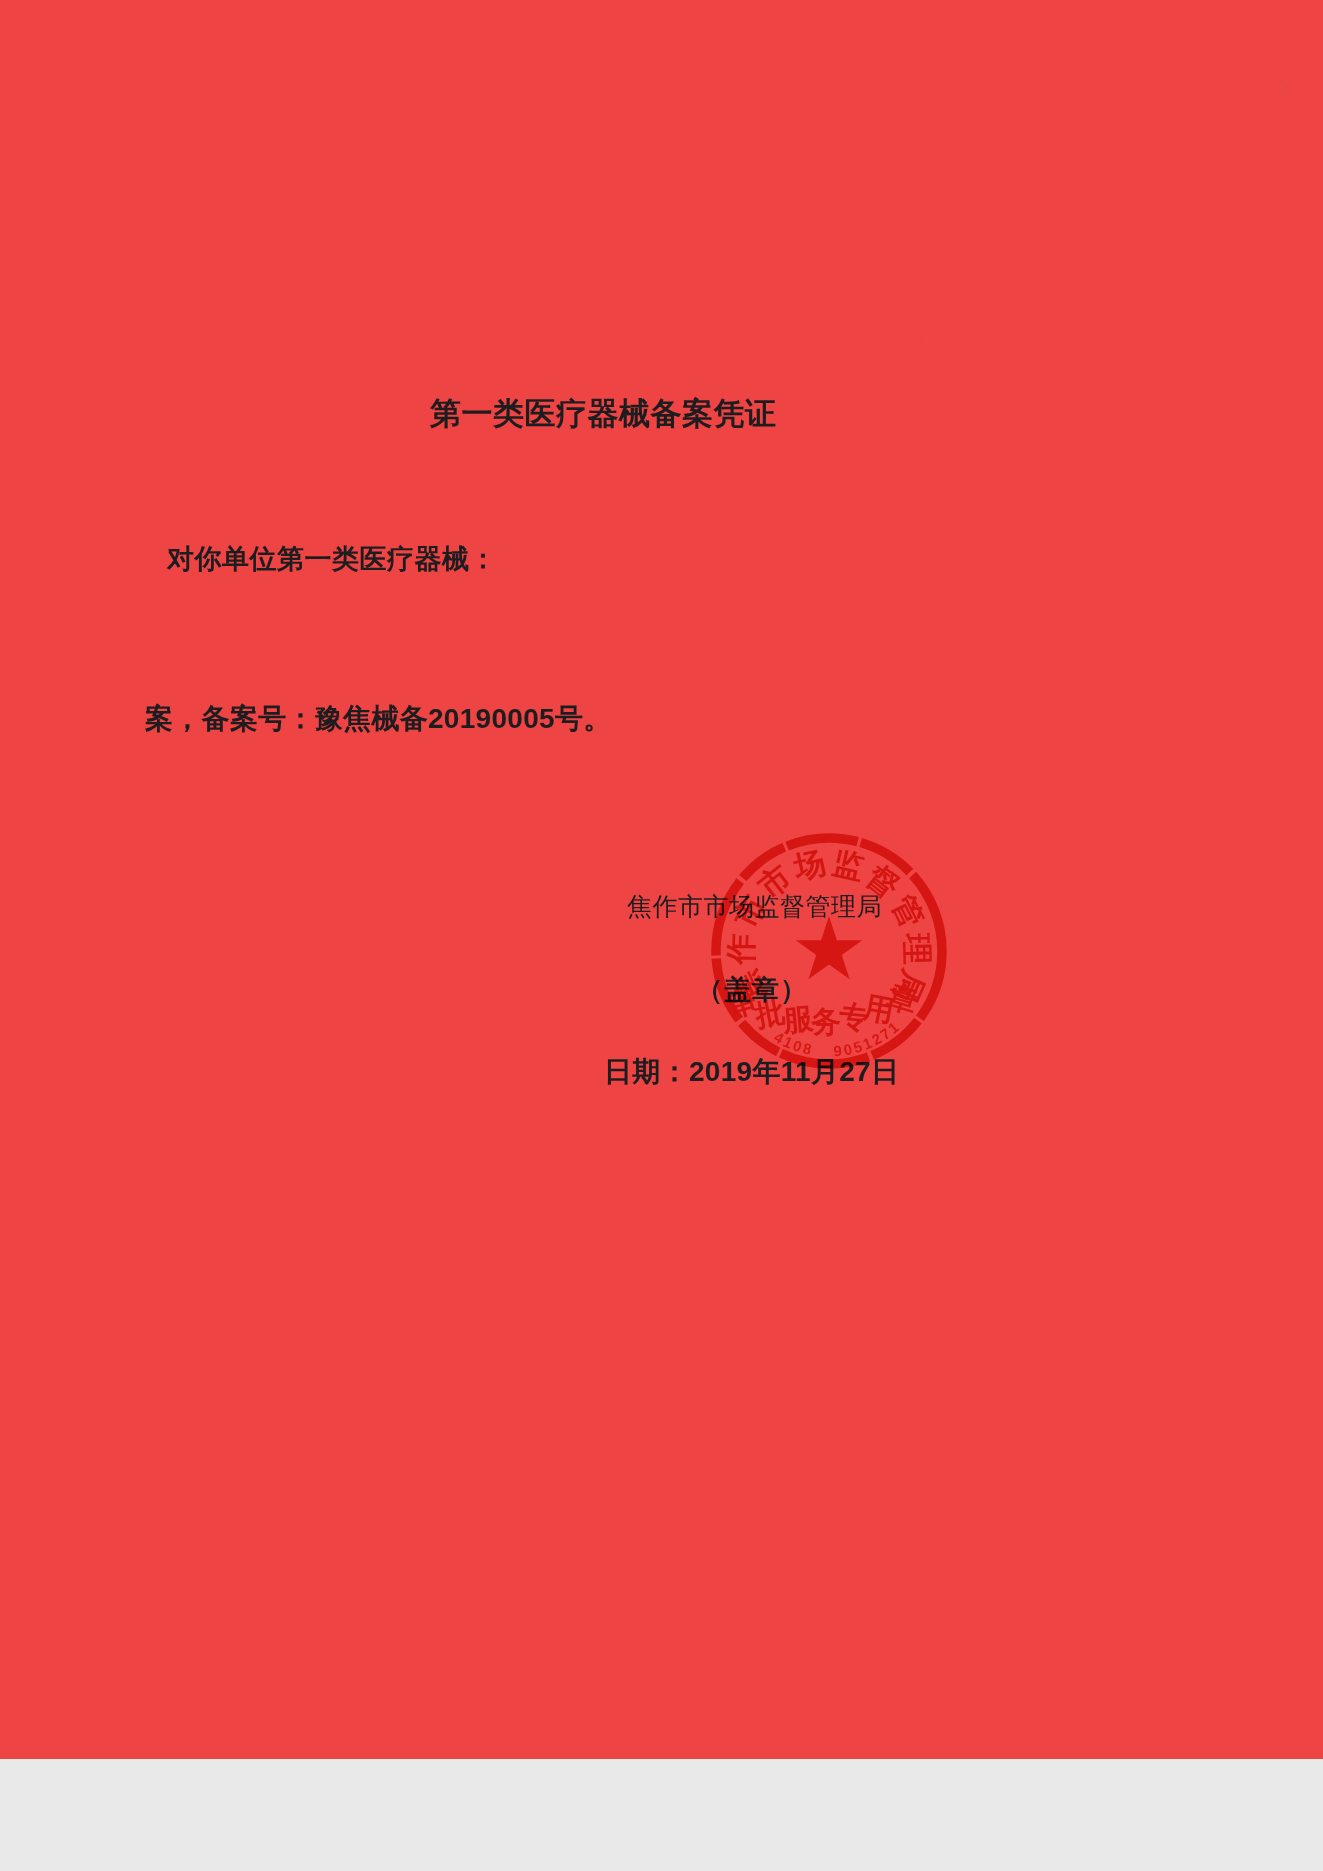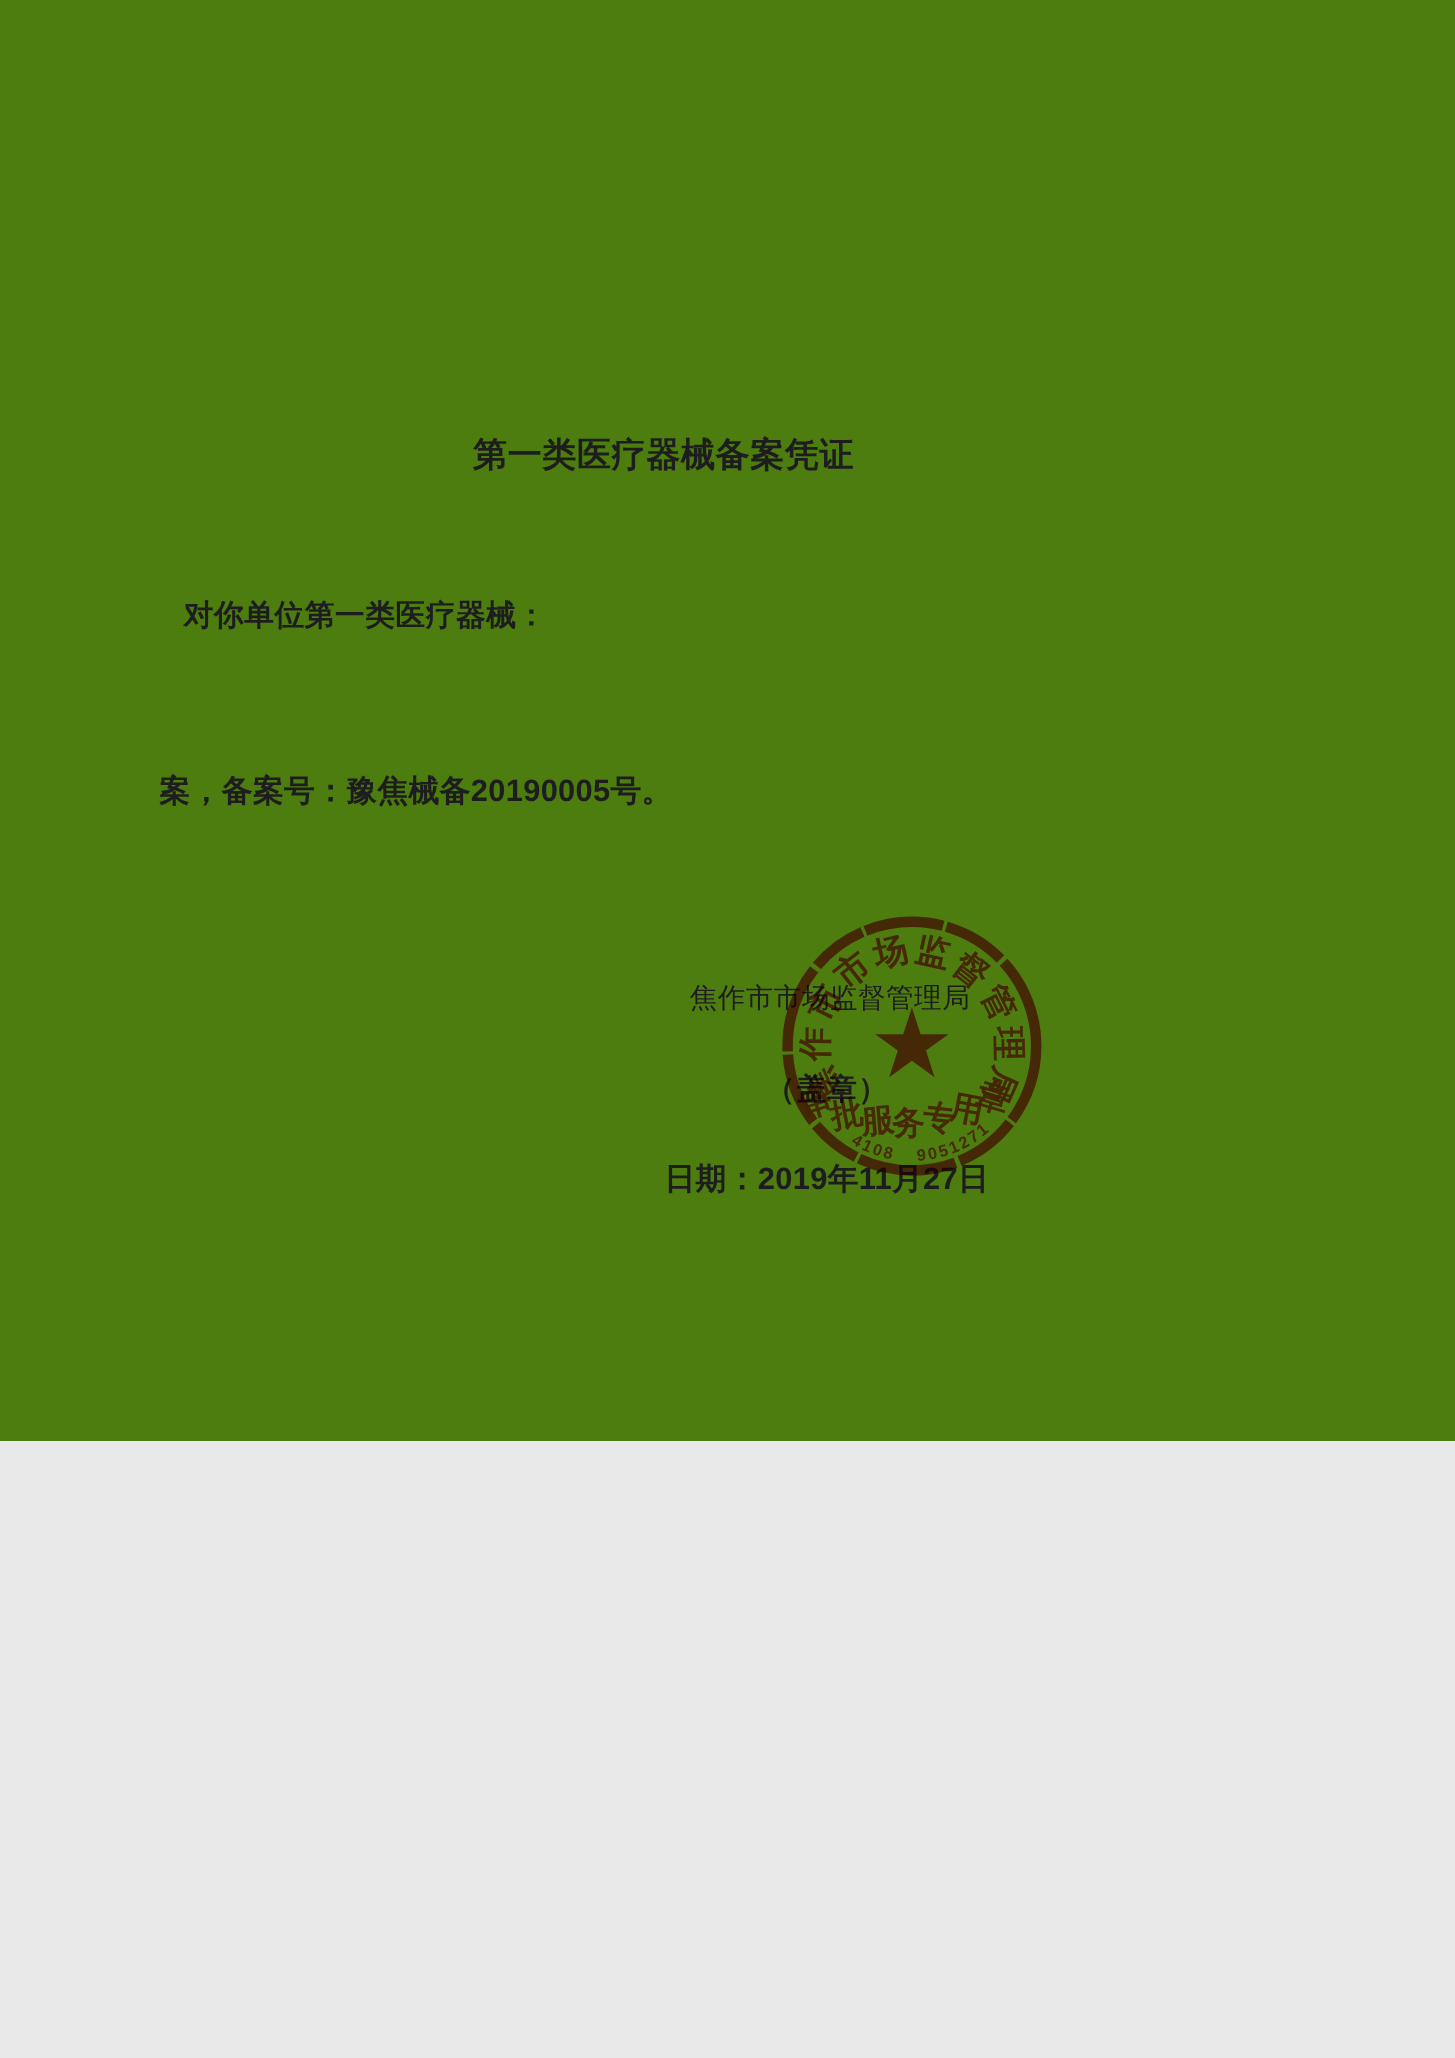--- a/index.html
+++ b/index.html
@@ -1,20 +1,20 @@
 <!DOCTYPE html>
 <html><head>
 <meta charset="utf-8">
 <style>
   html,body{margin:0;padding:0;background:#e9e9e9;}
   .page{
     position:relative;
-    width:1323px;height:1310px;
+    width:1323px;height:1759px;
     margin:0 auto;
-    background:#4d7c0f;
+    background:#ef4444;
     overflow:hidden;
     font-family:"Liberation Sans",sans-serif;
     color:#1d1d1f;
   }
   .abs{position:absolute;white-space:nowrap;}
   .doc-title{
     left:430px;top:393px;
     font-size:31px;font-weight:bold;letter-spacing:0.5px;
   }
   .recipient{

